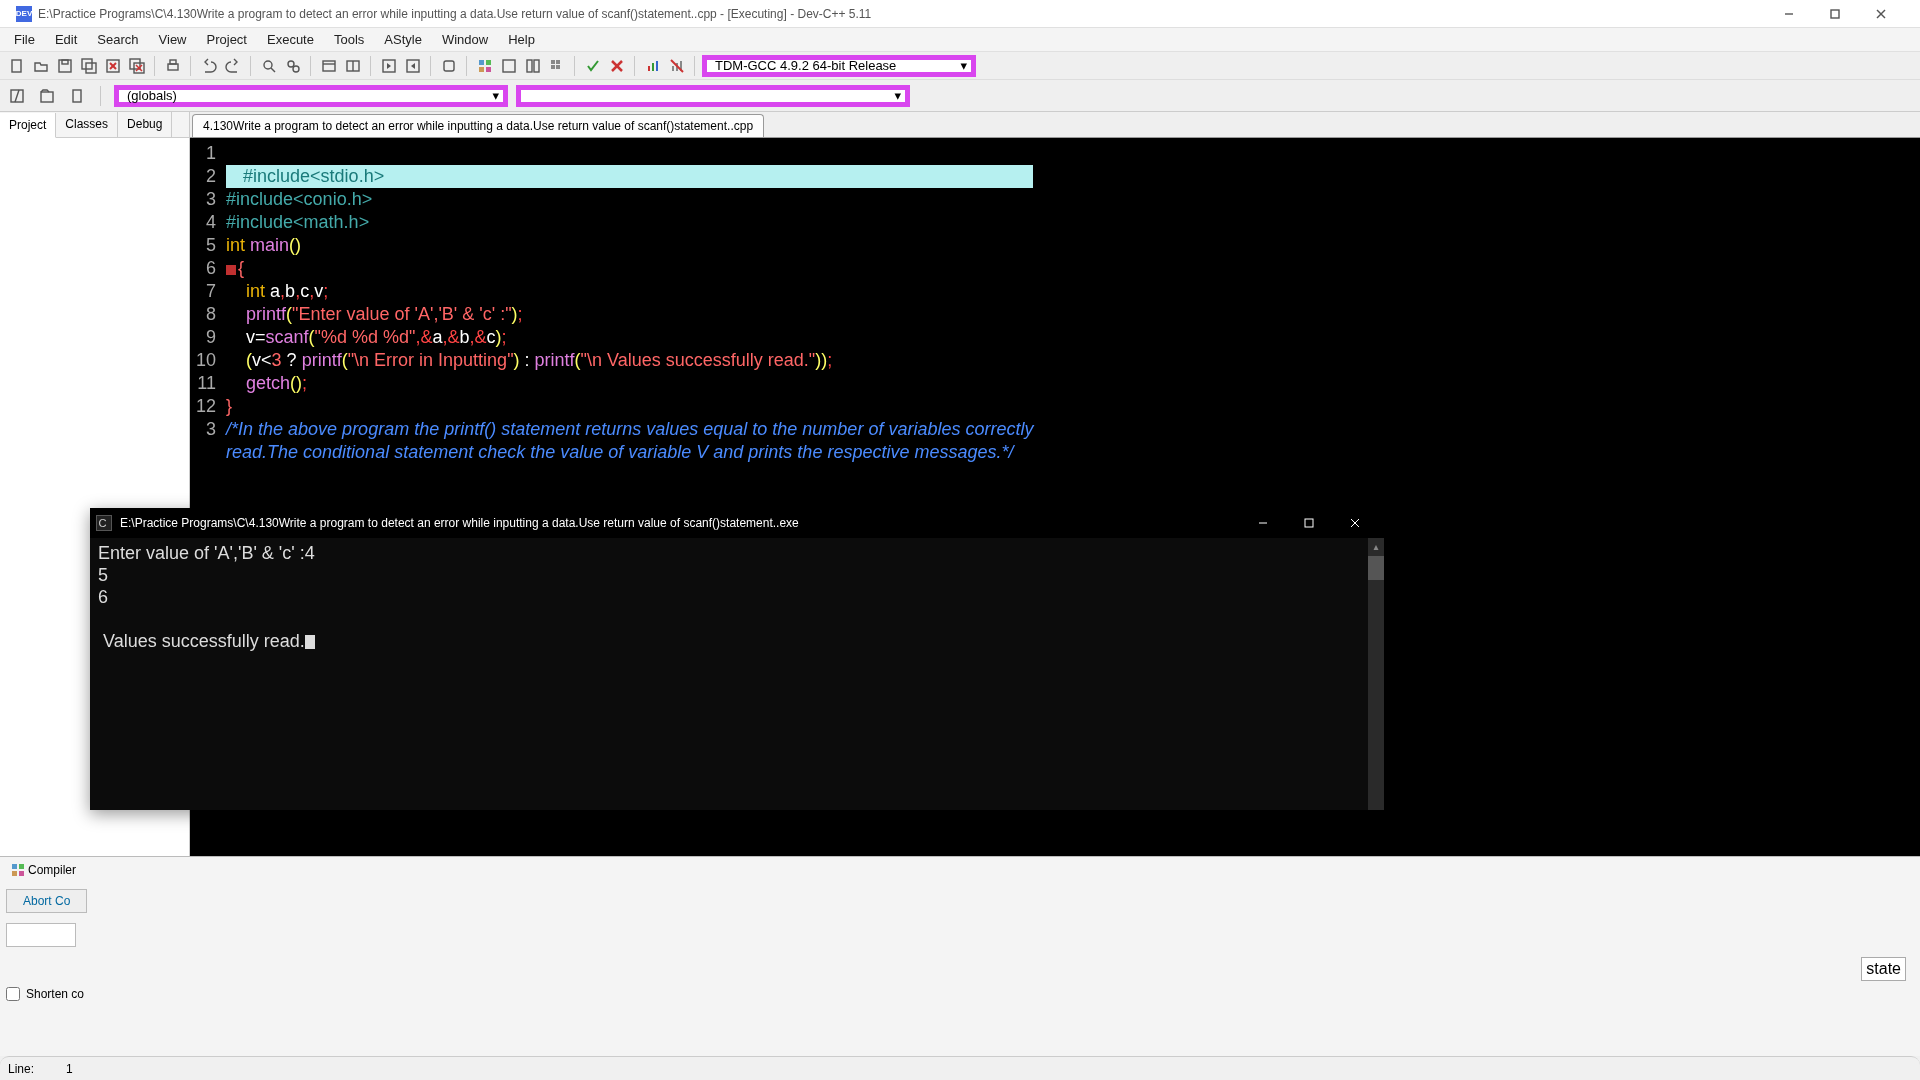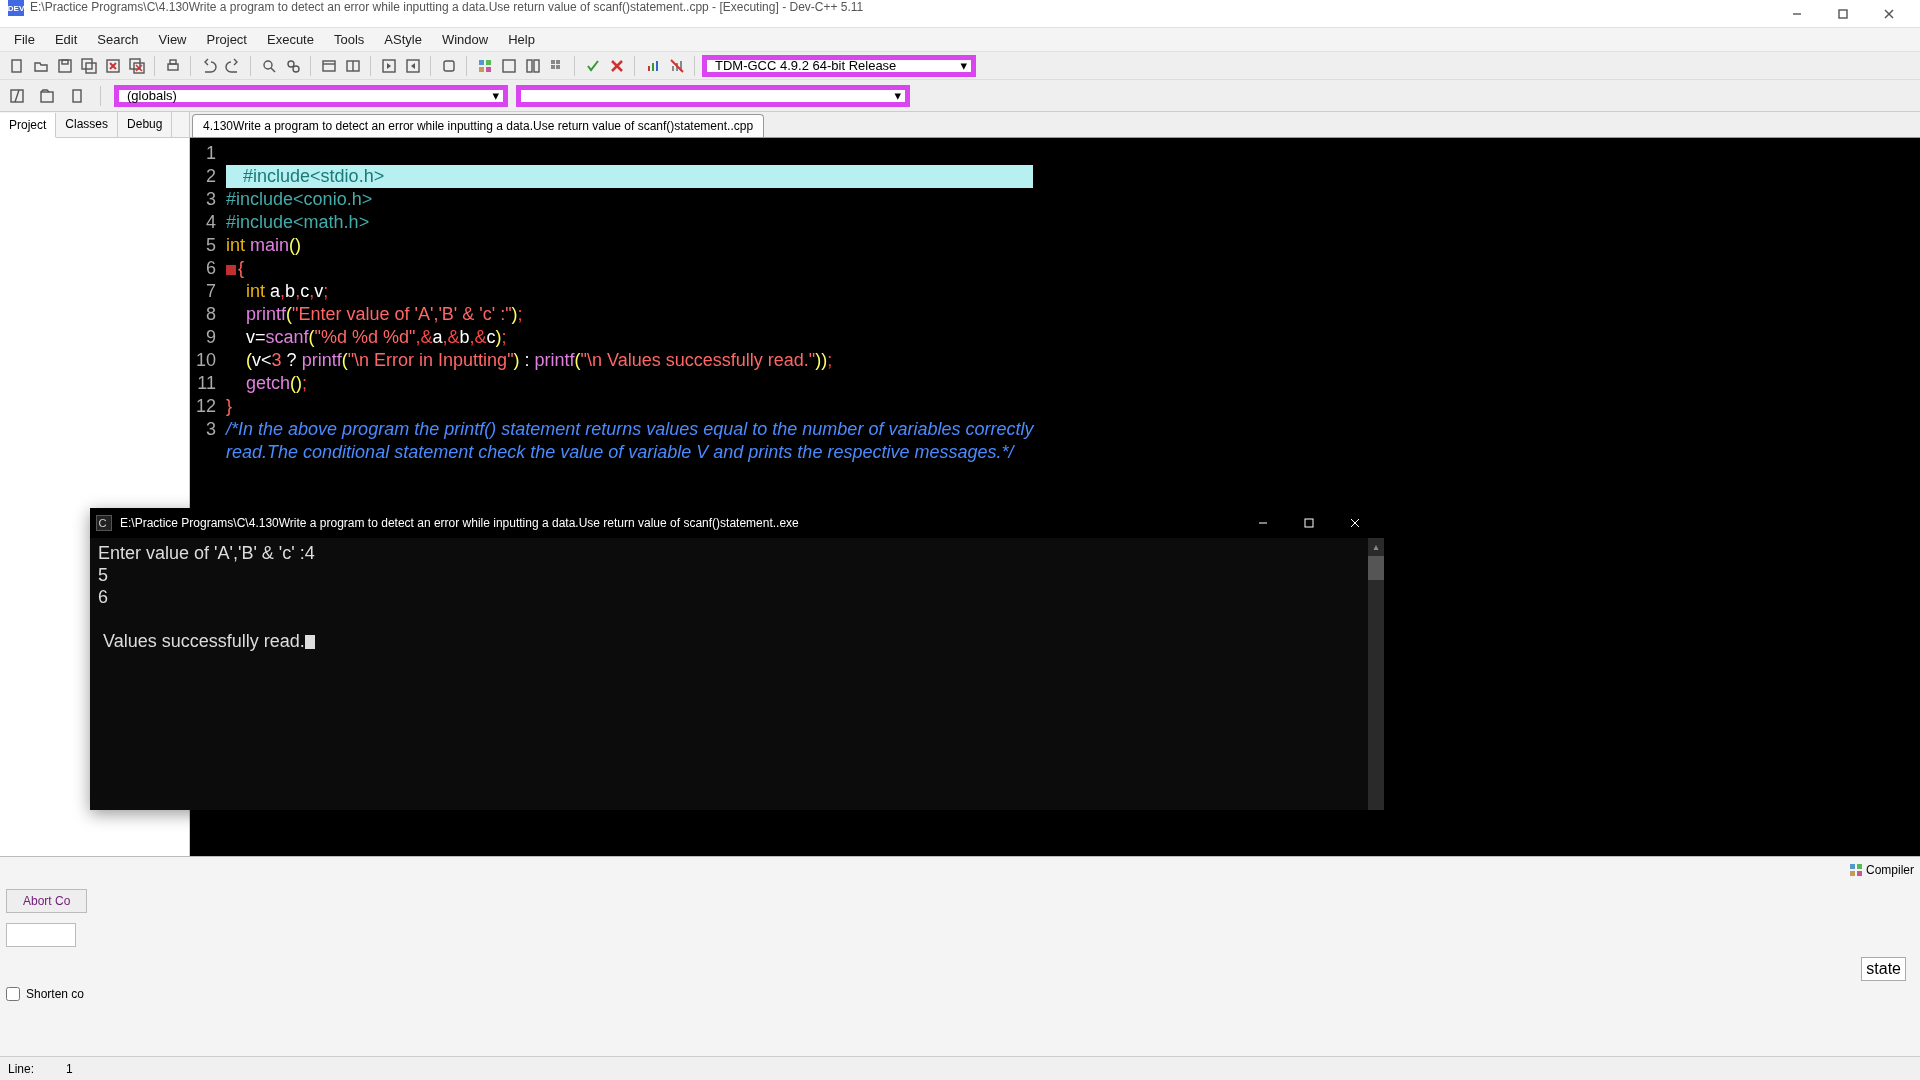--- a/index.html
+++ b/index.html
@@ -1,19 +1,19 @@
 <!DOCTYPE html>
 <html><head>
 <meta charset="utf-8">
 <style>
 * { margin:0; padding:0; box-sizing:border-box; font-family:"Segoe UI",Tahoma,sans-serif; }
 body { background:#f0f0f0; width:1920px; height:1080px; overflow:hidden; position:relative; font-size:13px; }
 
 
-.titlebar { height:28px; background:#fff; display:flex; align-items:flex-start; padding:0 8px; color:#555; font-size:12px; border-bottom:1px solid #e0e0e0;}
+.titlebar { height:28px; background:#fff; display:flex; align-items:center; padding:0 16px; color:#555; font-size:12px; border-bottom:1px solid #e0e0e0;}
 .titlebar .icon-app { width:16px; height:16px; background:#4169e1; margin-right:6px; display:inline-flex; align-items:center; justify-content:center; font-size:8px; color:#fff; font-weight:bold; }
 .titlebar .spacer { flex:1; }
 .titlebar .win-btn { width:46px; height:28px; display:flex; align-items:center; justify-content:center; color:#333; }
 .titlebar .win-btn svg { width:10px; height:10px; }
 
 
 .menubar { height:24px; background:#f4f4f4; display:flex; align-items:center; padding:0 4px; border-bottom:1px solid #e0e0e0;}
 .menubar .mi { padding:3px 10px; color:#222; font-size:13px; }
 
 
@@ -53,31 +53,31 @@
 .paren { color:#ff6; }
 .brace { color:#f66; }
 .ident { color:#fff;}
 .comma-red { color:#f44; }
 .amp { color:#f44;}
 .comment { color:#4b8bff; font-style:italic;}
 .fold { display:inline-block; width:10px; height:10px; background:#c03030; margin-right:2px; position:relative; top:1px;}
 
 
 .bottom-panel { position:absolute; left:0; right:0; bottom:24px; height:200px; background:#f4f4f4; border-top:1px solid #bbb; display:flex; flex-direction:column;}
-.bp-tabs { display:flex; align-items:center; padding:4px 0; gap:6px;justify-content:flex-end;}
+.bp-tabs { display:flex; align-items:center; padding:4px 6px; gap:6px;}
 .bp-tab { display:flex; align-items:center; gap:4px; padding:2px 6px; font-size:12px;}
 .bp-sq { width:12px; height:12px; display:inline-block;}
 .bp-body { flex:1; padding:6px;}
-.bp-btn { border:1px solid #bbb; background:#eee; padding:4px 16px; font-size:12px; color:#701a75;}
+.bp-btn { border:1px solid #bbb; background:#eee; padding:4px 16px; font-size:12px; color:#0369a1;}
 .bp-check { display:flex; align-items:center; gap:6px; margin-top:40px; font-size:12px;}
 .bp-check input { width:14px; height:14px;}
 .status-right-box { position:absolute; right:14px; top:100px; border:1px solid #aaa; background:#fff; padding:2px 4px; font-size:16px;}
 
 
-.statusbar { position:absolute; left:0; right:0; bottom:0; height:24px; background:#f0f0f0; border-top:1px solid #ccc; display:flex; align-items:center; padding:0 8px; font-size:12px; gap:32px;}
+.statusbar { position:absolute; left:0; right:0; bottom:0; height:24px; background:#f0f0f0; border-top:1px solid #ccc; display:flex; align-items:center; padding:0 8px; font-size:12px; gap:32px;border-radius:9px;}
 
 
 .console { position:absolute; left:90px; top:508px; width:1294px; height:302px; background:#0c0c0c; box-shadow:0 4px 16px rgba(0,0,0,.4); display:flex; flex-direction:column;}
 .console-titlebar { height:30px; background:#000; display:flex; align-items:center; color:#fff; font-size:12px; padding:0 6px;}
 .console-titlebar .cicon { width:16px; height:16px; background:#222; border:1px solid #555; margin-right:8px; display:flex; align-items:center; justify-content:center;}
 .console-titlebar .spacer{flex:1;}
 .console-titlebar .cbtn { width:46px; height:30px; display:flex; align-items:center; justify-content:center; color:#fff;}
 .console-body { flex:1; padding:4px 8px; font-family:Consolas,monospace; font-size:18px; line-height:22px; color:#ddd; white-space:pre; position:relative;}
 .cursor-block { display:inline-block; width:10px; height:14px; background:#ddd; position:relative; top:2px;}
 .console-scroll { position:absolute; right:0; top:30px; bottom:0; width:16px; background:#2a2a2a;}

